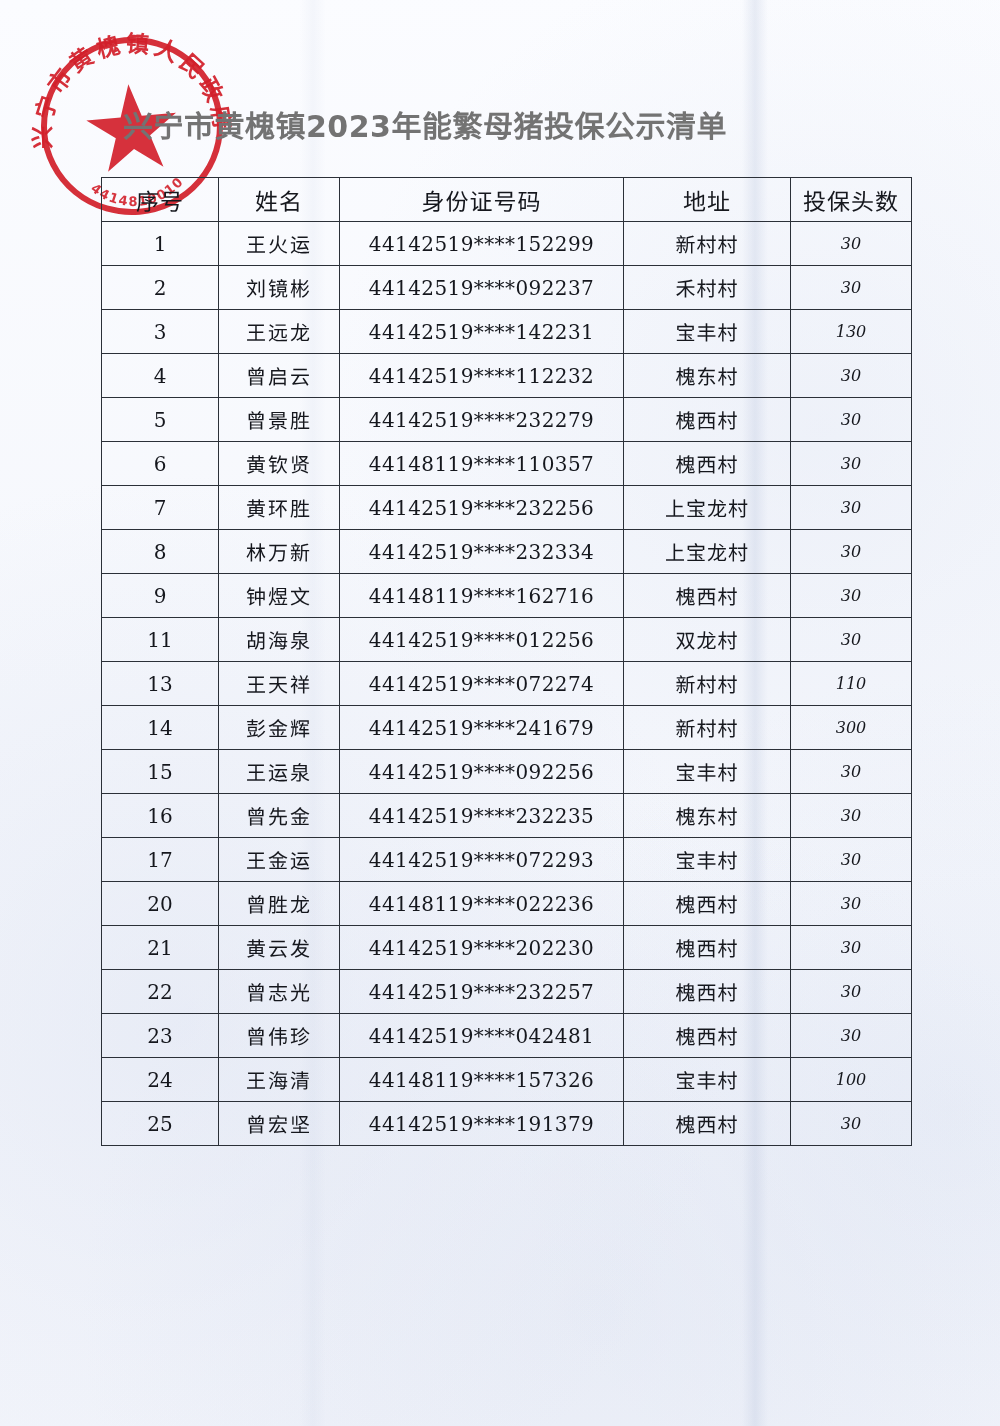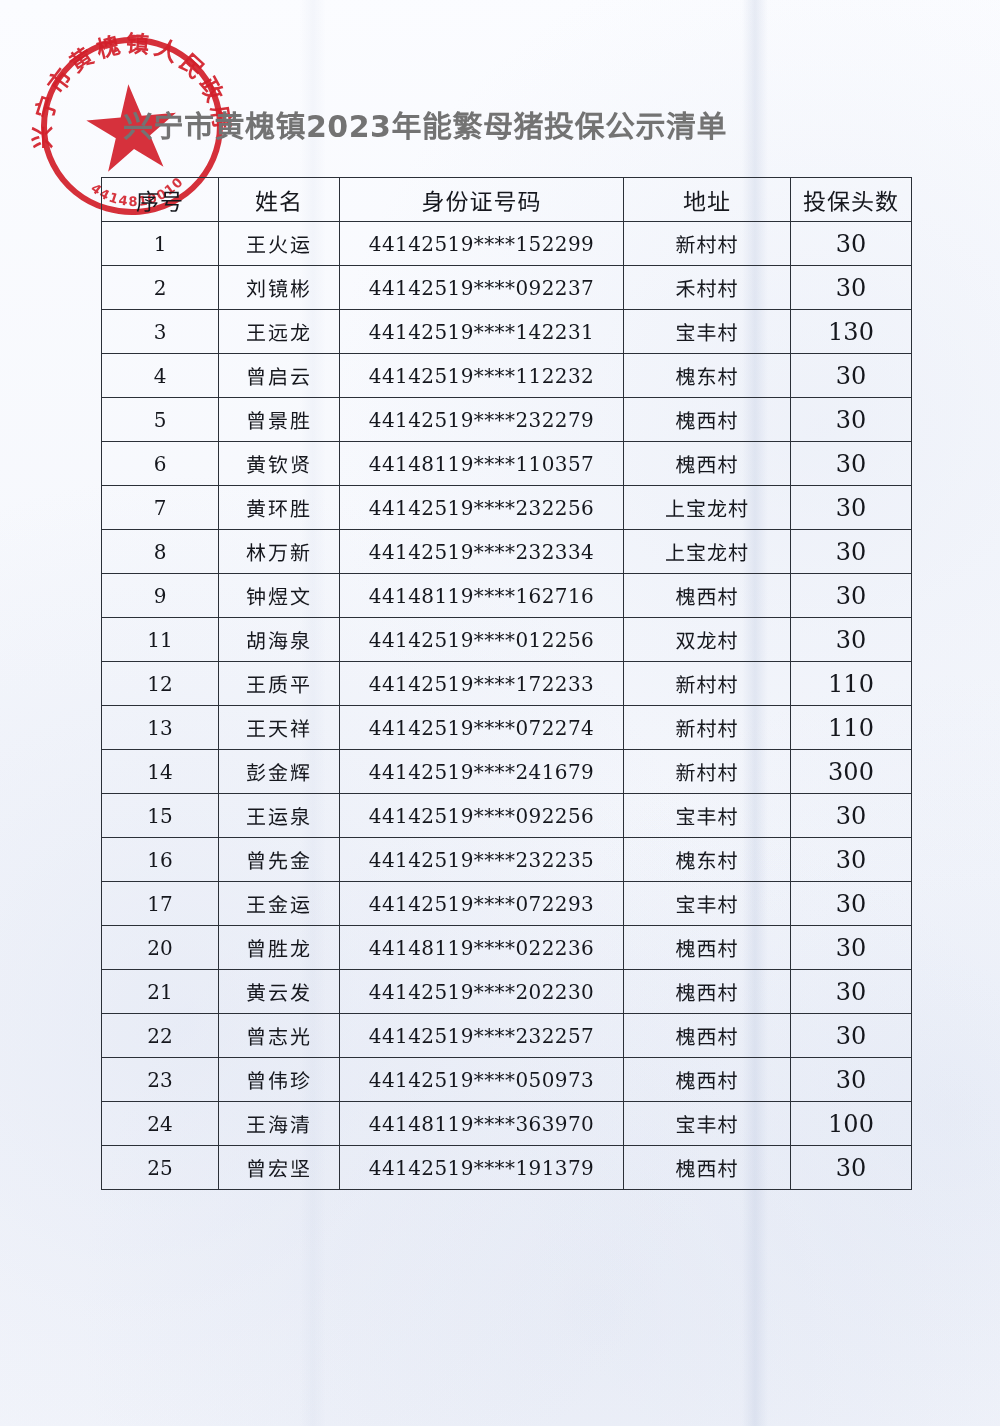--- a/index.html
+++ b/index.html
@@ -121,21 +121,22 @@
     font-size: 20px;
     letter-spacing: .4px;
   }
   .cell-addr {
     font-family: Liberation Sans, sans-serif;
     font-size: 20px;
     letter-spacing: 1px;
   }
   .cell-count {
     font-family: "DejaVu Serif", "Liberation Serif", serif;
-    font-size: 24px;
+    font-size: 16px;
+    font-style: italic;
   }
 </style>
 </head>
 <body>
 
 <div id="page">
 
   <div id="paper-texture"></div>
   <div id="crease-a"></div>
   <div id="crease-b"></div>
@@ -242,27 +243,20 @@
           <td class="cell-count">30</td>
         </tr>
         <tr>
           <td class="cell-seq">11</td>
           <td class="cell-name">胡海泉</td>
           <td class="cell-id">44142519****012256</td>
           <td class="cell-addr">双龙村</td>
           <td class="cell-count">30</td>
         </tr>
         <tr>
-          <td class="cell-seq">12</td>
-          <td class="cell-name">王质平</td>
-          <td class="cell-id">44142519****172233</td>
-          <td class="cell-addr">新村村</td>
-          <td class="cell-count">110</td>
-        </tr>
-        <tr>
           <td class="cell-seq">13</td>
           <td class="cell-name">王天祥</td>
           <td class="cell-id">44142519****072274</td>
           <td class="cell-addr">新村村</td>
           <td class="cell-count">110</td>
         </tr>
         <tr>
           <td class="cell-seq">14</td>
           <td class="cell-name">彭金辉</td>
           <td class="cell-id">44142519****241679</td>
@@ -307,28 +301,28 @@
         <tr>
           <td class="cell-seq">22</td>
           <td class="cell-name">曾志光</td>
           <td class="cell-id">44142519****232257</td>
           <td class="cell-addr">槐西村</td>
           <td class="cell-count">30</td>
         </tr>
         <tr>
           <td class="cell-seq">23</td>
           <td class="cell-name">曾伟珍</td>
-          <td class="cell-id">44142519****050973</td>
+          <td class="cell-id">44142519****042481</td>
           <td class="cell-addr">槐西村</td>
           <td class="cell-count">30</td>
         </tr>
         <tr>
           <td class="cell-seq">24</td>
           <td class="cell-name">王海清</td>
-          <td class="cell-id">44148119****363970</td>
+          <td class="cell-id">44148119****157326</td>
           <td class="cell-addr">宝丰村</td>
           <td class="cell-count">100</td>
         </tr>
         <tr>
           <td class="cell-seq">25</td>
           <td class="cell-name">曾宏坚</td>
           <td class="cell-id">44142519****191379</td>
           <td class="cell-addr">槐西村</td>
           <td class="cell-count">30</td>
         </tr>

